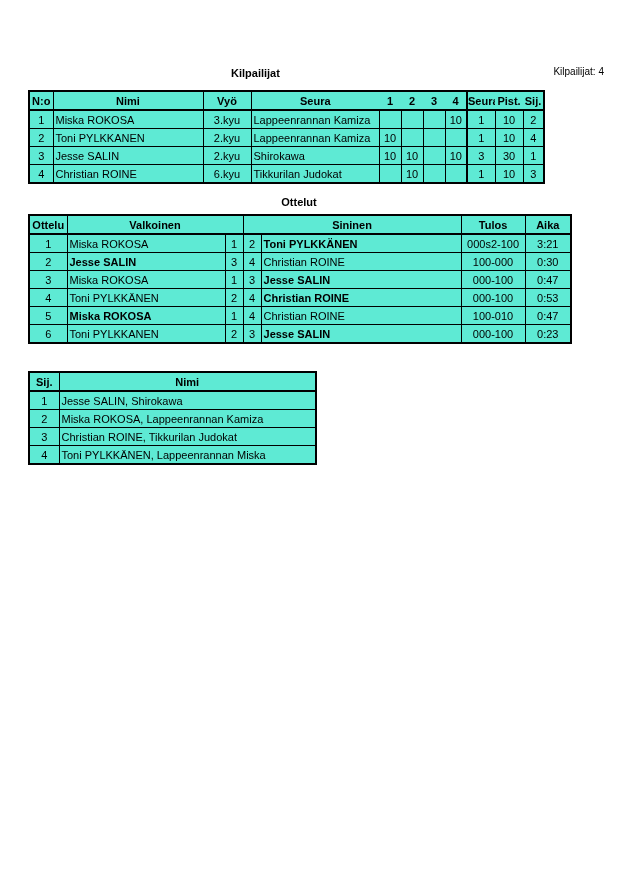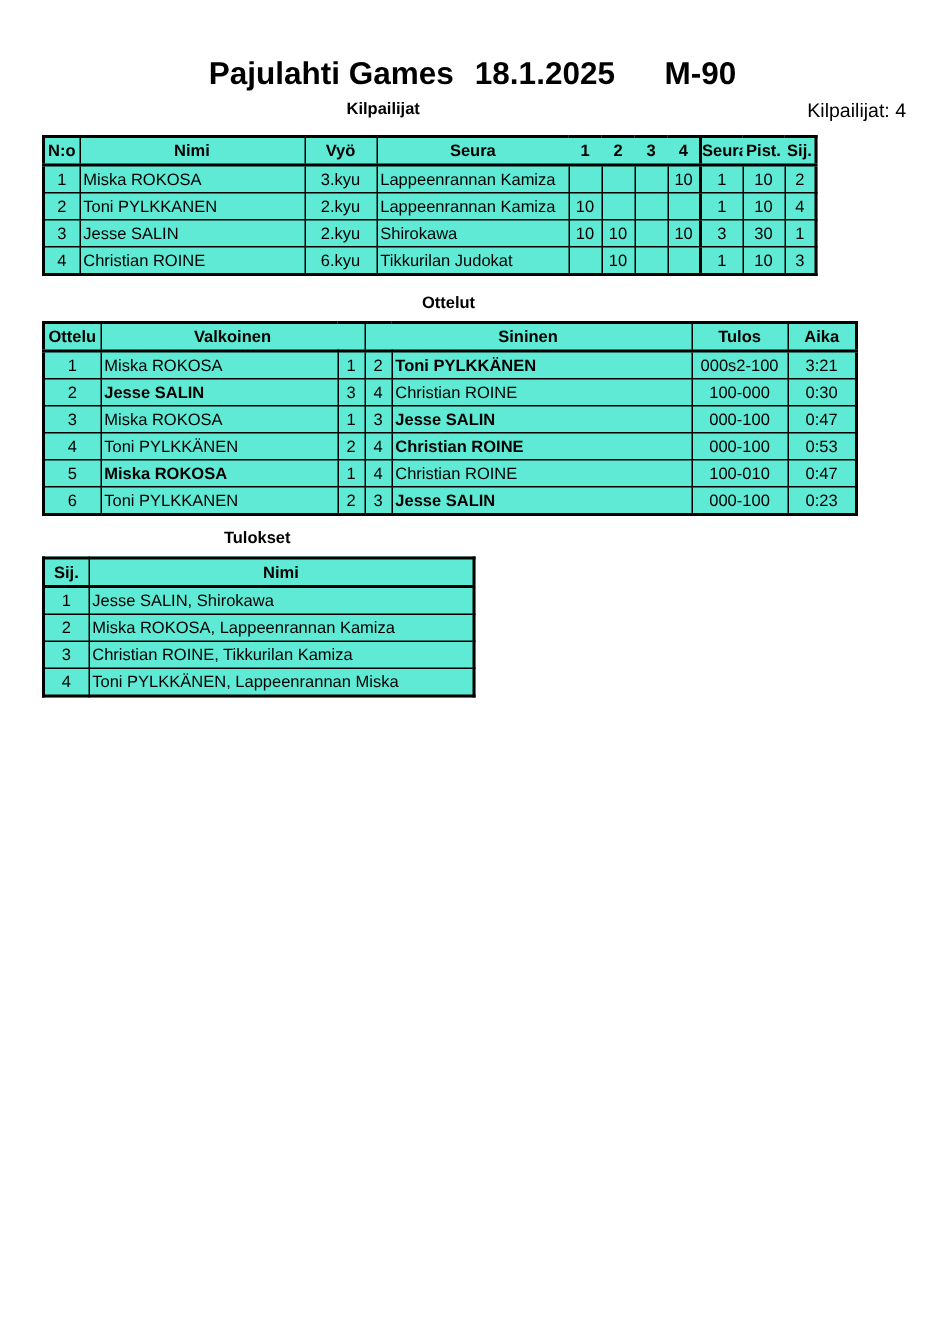--- a/index.html
+++ b/index.html
@@ -11,21 +11,21 @@
 
   .title {
     position:absolute; top:38px; left:0; width:630px; text-align:center;
     font-size:21px; font-weight:bold; white-space:nowrap;
   }
   .title .gap1 { margin-left:14px; }
   .title .gap2 { margin-left:33px; }
 
   .sec-label { position:absolute; font-size:11px; font-weight:bold; }
   #lbl-kilpailijat { left:218px; top:67px;padding-left:13px; }
-  #competitors-count { position:absolute; right:26px; top:66px; font-size:13px; font-weight:normal; }
+  #competitors-count { position:absolute; right:26px; top:66px; font-size:10px; font-weight:normal; }
   #lbl-ottelut  { left:28px; top:196px; width:542px; text-align:center; }
   #lbl-tulokset { left:28px; top:353px; width:287px; text-align:center; }
 
   table {
     position:absolute; border-collapse:collapse; table-layout:fixed;
     background:#5eead4; border:2px solid #000;
   }
   td, th {
     border:1px solid #000; font-size:11px; height:17px; padding:0;
     overflow:hidden; white-space:nowrap; font-weight:normal;
@@ -41,23 +41,20 @@
 
   #t-competitors { left:28px; top:90px;  width:515px; }
   #t-matches     { left:28px; top:214px; width:542px; }
   #t-results     { left:28px; top:371px; width:287px; }
 </style>
 </head>
 <body>
 
 <div class="page">
 
-  <div class="title">
-    <span>Pajulahti Games</span><span class="gap1">18.1.2025</span><span class="gap2">M-90</span>
-  </div>
 
   <div class="sec-label" id="lbl-kilpailijat">Kilpailijat</div>
   <div id="competitors-count">Kilpailijat: 4</div>
 
   <table id="t-competitors">
     <colgroup>
       <col style="width:24px">
         <col style="width:150px">
         <col style="width:48px">
         <col style="width:128px">
@@ -212,21 +209,20 @@
         <td class="lt">Toni PYLKKANEN</td>
         <td class="ct">2</td>
         <td class="ct">3</td>
         <td class="lt b">Jesse SALIN</td>
         <td class="ct">000-100</td>
         <td class="ct">0:23</td>
       </tr>
     </tbody>
   </table>
 
-  <div class="sec-label" id="lbl-tulokset">Tulokset</div>
 
   <table id="t-results">
     <colgroup>
       <col style="width:30px">
         <col style="width:257px">
     </colgroup>
     <thead>
       <tr>
         <th>Sij.</th>
         <th>Nimi</th>
@@ -236,21 +232,21 @@
       <tr>
         <td class="ct">1</td>
         <td class="lt">Jesse SALIN, Shirokawa</td>
       </tr>
       <tr>
         <td class="ct">2</td>
         <td class="lt">Miska ROKOSA, Lappeenrannan Kamiza</td>
       </tr>
       <tr>
         <td class="ct">3</td>
-        <td class="lt">Christian ROINE, Tikkurilan Kamiza</td>
+        <td class="lt">Christian ROINE, Tikkurilan Judokat</td>
       </tr>
       <tr>
         <td class="ct">4</td>
         <td class="lt">Toni PYLKKÄNEN, Lappeenrannan Miska</td>
       </tr>
     </tbody>
   </table>
 
 </div>
 

